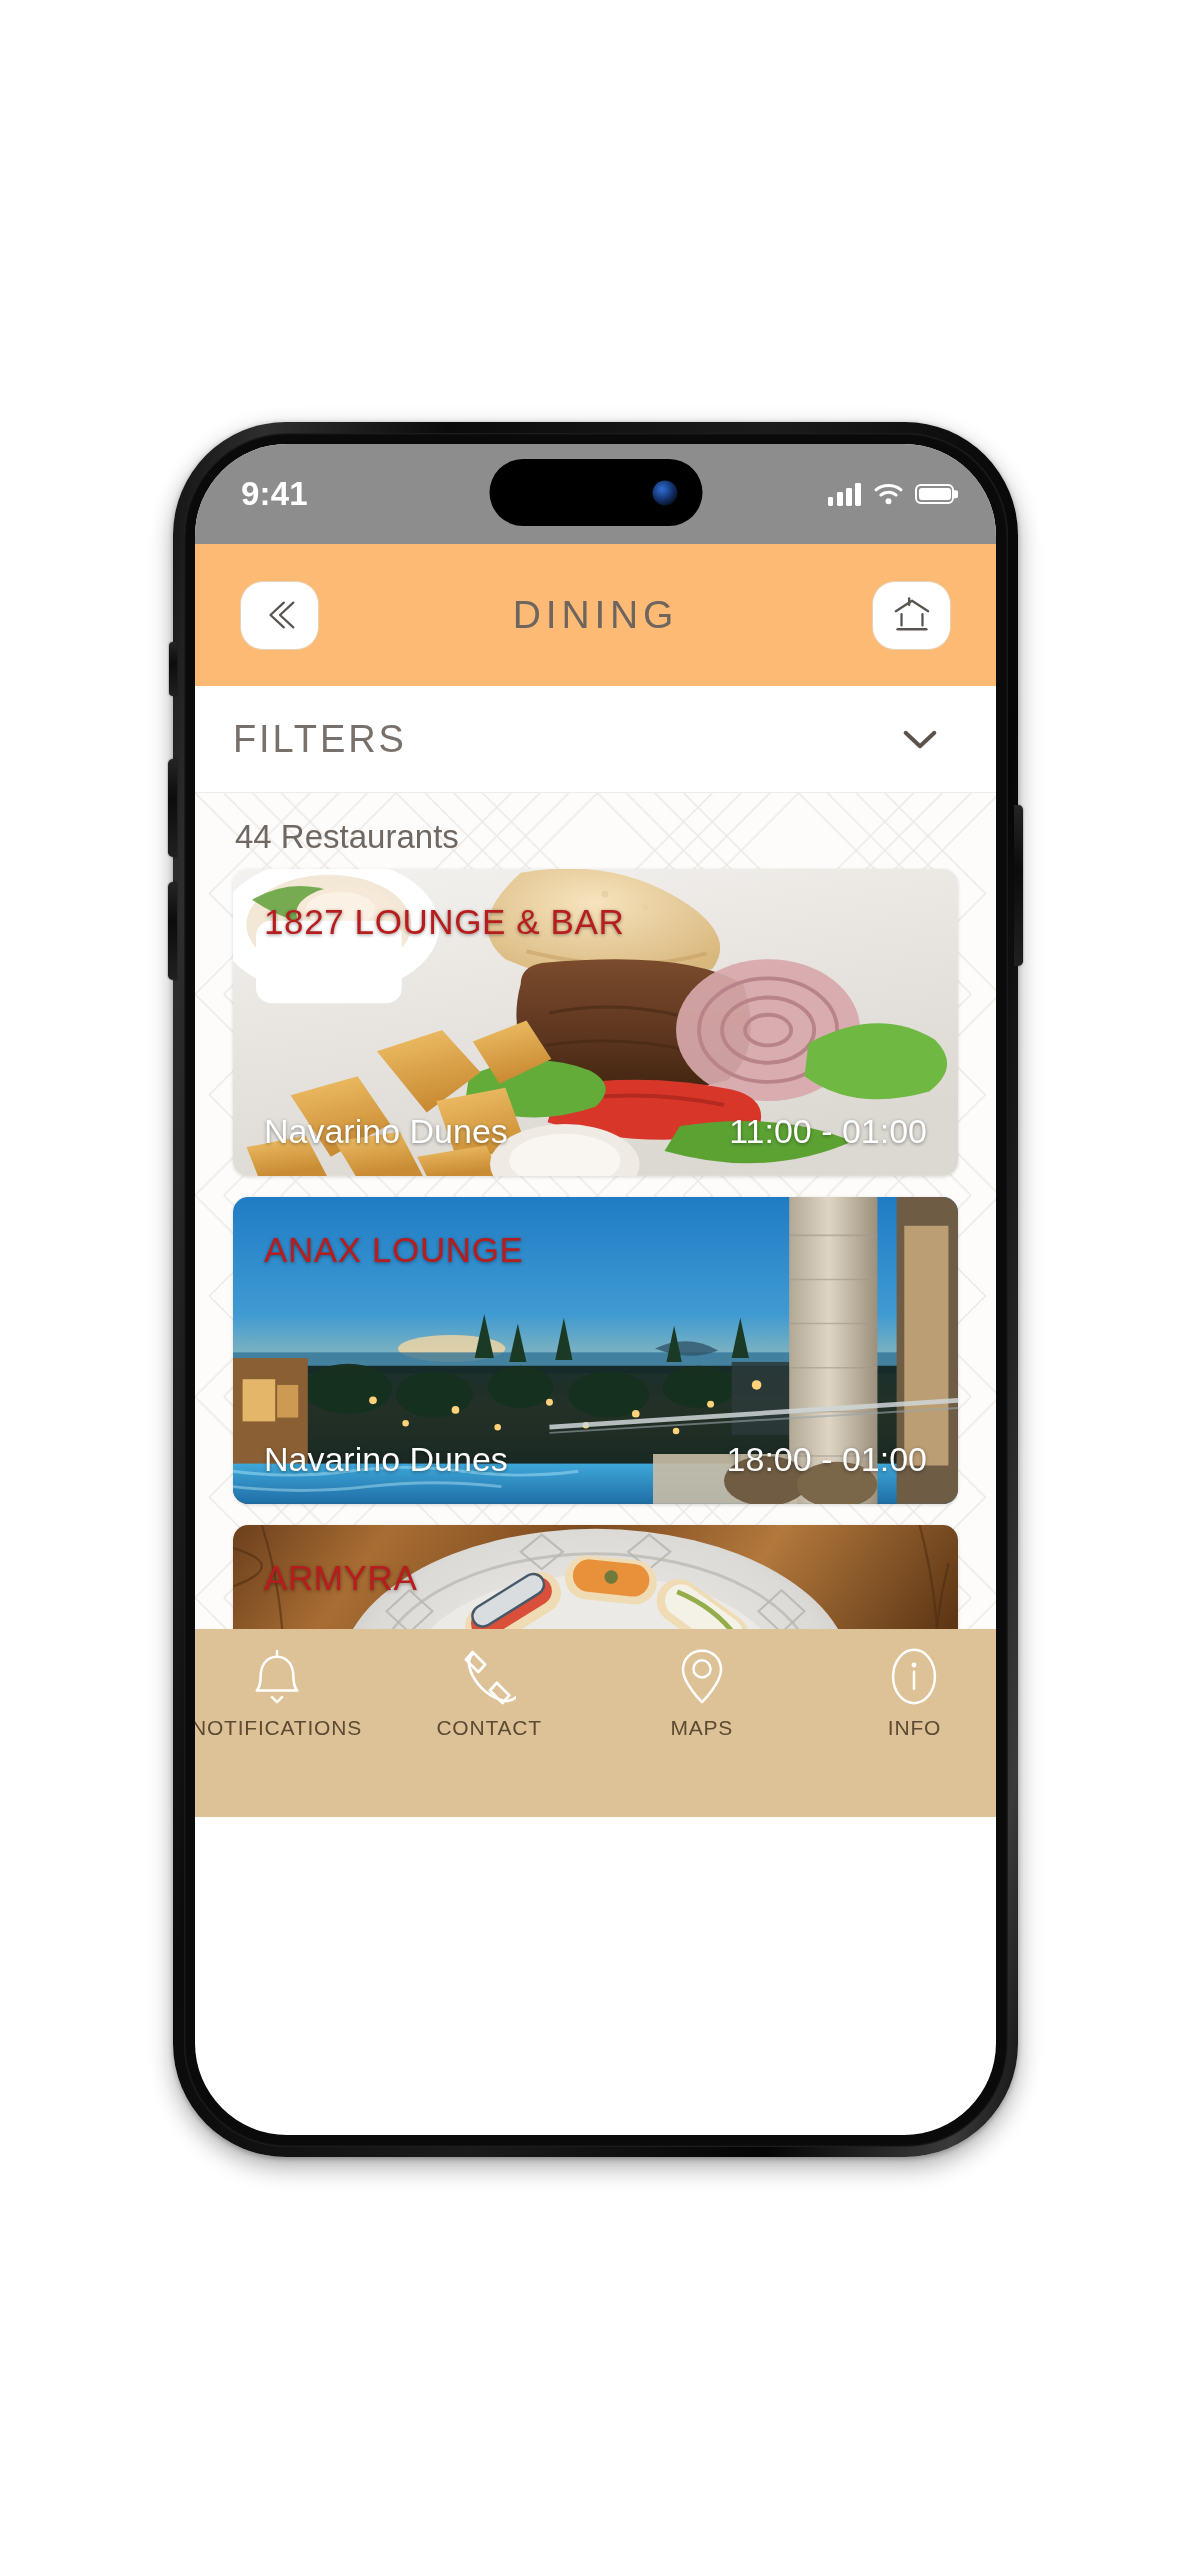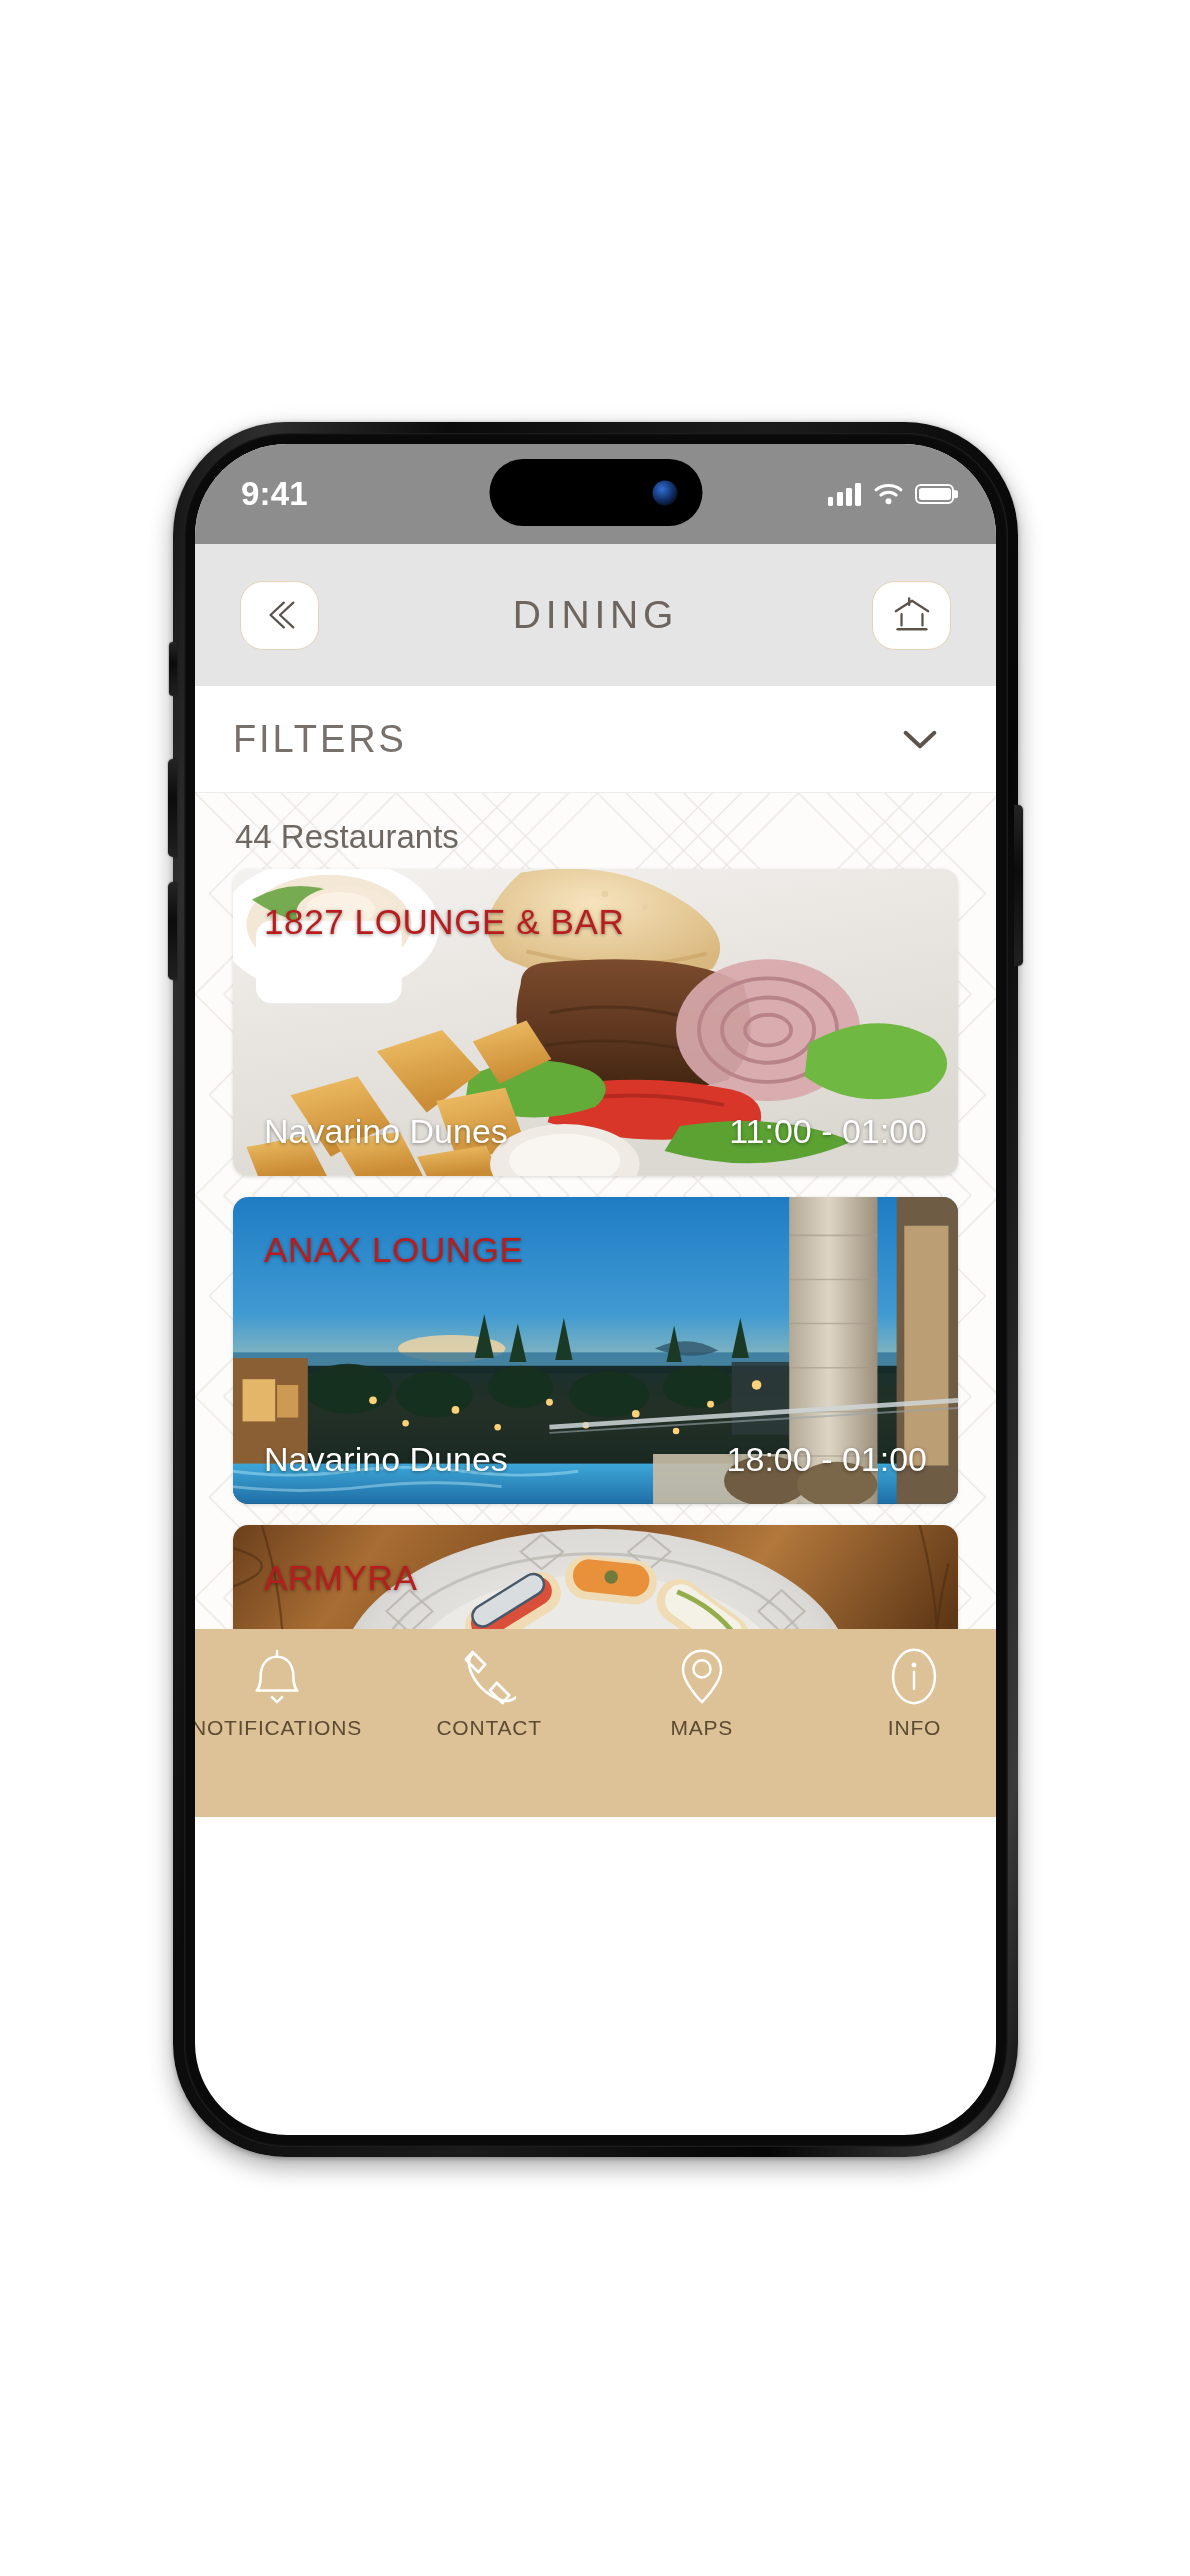--- a/index.html
+++ b/index.html
@@ -117,21 +117,21 @@
   }
   .batt::after {
     content:""; position:absolute; right:-5.7px; top:50%; transform:translateY(-50%);
     width: 3.3px; height: 7.7px; background:#ffffff; border-radius: 0 1.9px 1.9px 0;
   }
   .batt b { position:absolute; left:1.9px; top:1.9px; bottom:1.9px; width: 32px; background:#ffffff; border-radius:2.9px; display:block; }
 
   
   .app-header {
     height: 142px;
-    background: #e5e5e5;
+    background: #fdba74;
     display: flex;
     align-items: center;
     justify-content: space-between;
     padding: 0 45px;
     box-sizing: border-box;
   }
   .hdr-btn {
     width: 79px; height: 69px;
     border: 1.9px solid #e4d3b6;
     border-radius: 23px;

